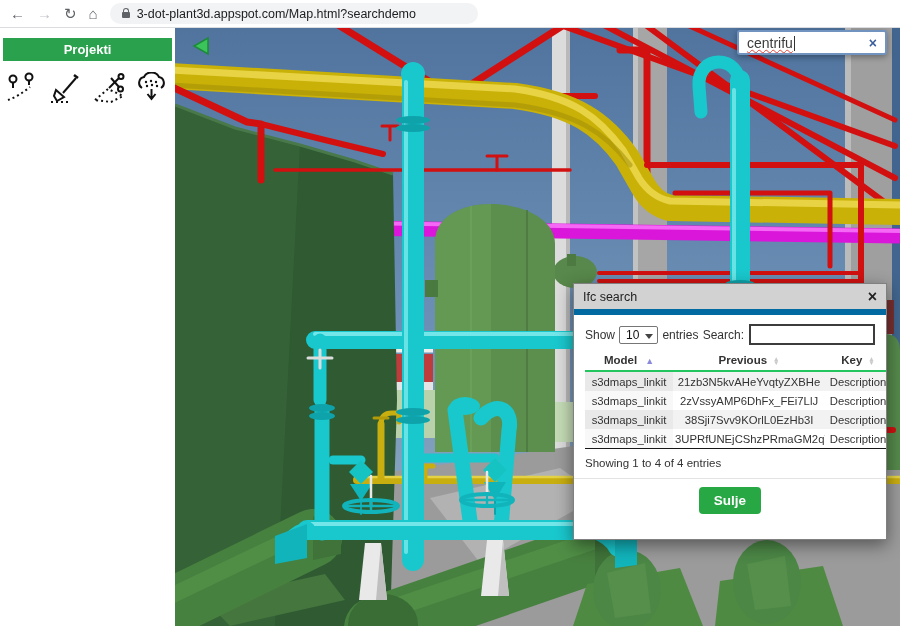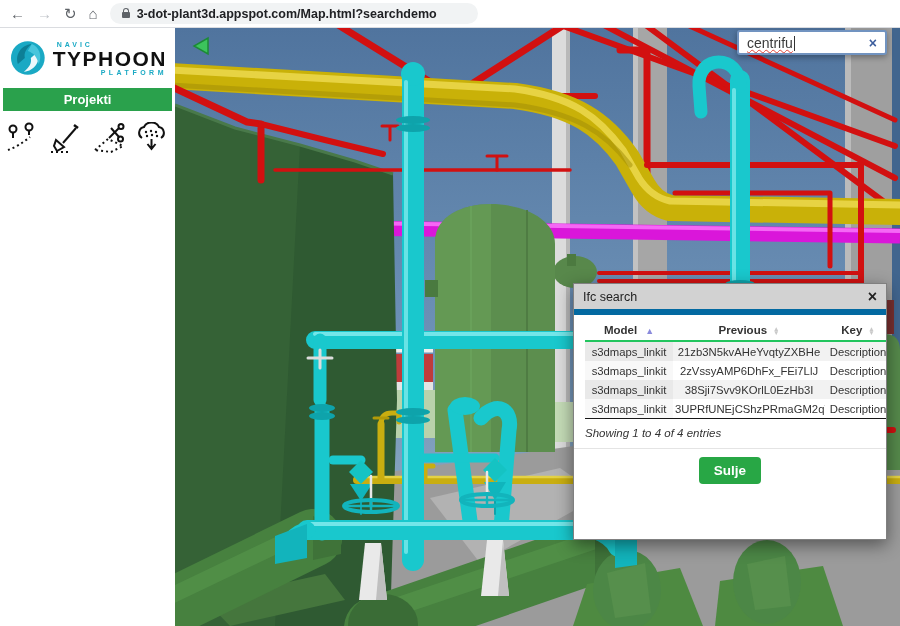--- a/index.html
+++ b/index.html
@@ -8,21 +8,21 @@
   
   .chrome{position:absolute;left:0;top:0;width:900px;height:28px;background:#fff;
           border-bottom:1px solid #dadce0;display:flex;align-items:center;gap:12px;padding:0 10px;box-sizing:border-box;}
   .nav-ic{font-size:15px;color:#5f6368;line-height:1;cursor:default;}
   .nav-ic.disabled{color:#c0c4c9;}
   .omnibox{display:flex;align-items:center;gap:7px;background:#f1f3f4;border-radius:12px;
            height:21px;padding:0 12px;width:368px;box-sizing:border-box;}
   .lock{position:relative;width:8px;height:6px;background:#5f6368;border-radius:1px;margin-top:3px;flex:0 0 auto;}
   .lock:before{content:'';position:absolute;top:-4px;left:1px;width:4px;height:4px;
                border:1.5px solid #5f6368;border-bottom:none;border-radius:3px 3px 0 0;}
-  .url{font-size:12.5px;color:#202124;white-space:nowrap;font-weight:bold;}
+  .url{font-size:12.5px;color:#202124;white-space:nowrap;}
   
   .app{position:absolute;left:0;top:28px;width:900px;height:598px;display:flex;}
   .sidebar{width:175px;height:598px;background:#fff;box-sizing:border-box;padding-top:6px;flex:0 0 auto;}
   .logo{display:flex;align-items:center;gap:5px;margin:4px 8px 10px 8px;}
   .logo-text{display:flex;flex-direction:column;line-height:1;}
   .brand-top{font-size:7px;letter-spacing:3px;color:#1aa9c4;font-weight:700;margin-left:4px;}
   .brand-main{font-size:21px;font-weight:700;letter-spacing:1.5px;color:#101010;}
   .brand-sub{font-size:7px;letter-spacing:3.5px;color:#1aa9c4;font-weight:700;align-self:flex-end;}
   .side-btn{display:flex;align-items:center;justify-content:center;margin:4px 3px 0 3px;height:23px;
             background:#2aa14c;border-radius:0;color:#fff;font-size:13px;font-weight:600;cursor:pointer;}
@@ -61,21 +61,21 @@
   table.dt th{font-size:11.5px;font-weight:700;color:#333;padding:2px 2px 4px 2px;
               border-bottom:2px solid #22c55e;text-align:center;white-space:nowrap;}
   table.dt td{font-size:11.3px;color:#333;padding:3.5px 2px;text-align:center;white-space:nowrap;
               overflow:hidden;}
   tr.odd{background:#f2f2f2;}  tr.odd td.sorted{background:#e9e9e9;}
   tr.even{background:#fff;}    tr.even td.sorted{background:#f8f8f8;}
   tr.last td{border-bottom:1px solid #161616;}
   .sort-asc{color:#8a8adc;font-size:9px;margin-left:8px;}
   .sort-both{display:inline-flex;flex-direction:column;margin-left:6px;vertical-align:middle;line-height:4px;}
   .sort-both span{font-size:6.5px;color:#c9c9c9;}
-  .dt-footer{display:flex;justify-content:space-between;align-items:center;margin-top:8px;font-size:11.5px;color:#333;font-style:italic;}
+  .dt-footer{display:flex;justify-content:space-between;align-items:center;margin-top:8px;font-size:11.5px;color:#333;}
   .pager{display:flex;align-items:center;gap:12px;}
   .page-link{color:#7a7a7a;cursor:pointer;}
   .page-cur{width:29px;height:23px;display:flex;align-items:center;justify-content:center;
             border:1px solid #979797;border-radius:3px;background:linear-gradient(#ffffff,#dcdcdc);
             color:#333;cursor:pointer;}
   .modal-sep{border-top:1px solid #e4e4e4;margin:9px -11px 0 -11px;}
   .modal-foot{text-align:center;padding:8px 0 10px 0;}
   .btn-close{background:#28a745;border:none;border-radius:4px;color:#fff;font-size:13.5px;
              font-weight:600;padding:6px 15px;cursor:pointer;font-family:inherit;}
 </style>
@@ -91,33 +91,20 @@
     <span class="nav-ic">⌂</span>
     <div class="omnibox">
       <span class="lock"></span>
       <span class="url">3-dot-plant3d.appspot.com/Map.html?searchdemo</span>
     </div>
   </div>
 
   <div class="app">
 
     <aside class="sidebar">
-      <div class="logo">
-        <svg width="40" height="40" viewBox="0 0 40 40">
-          <circle cx="20" cy="20" r="17" fill="#1aa9c4"></circle>
-          <path d="M10,26 C7,17 13,7 24,6 C18,11 16,15 17,20 Z" fill="#0d7f96"></path>
-          <path d="M30,14 C33,23 27,33 16,34 C22,29 24,25 23,20 Z" fill="#ffffff" opacity="0.92"></path>
-          <path d="M24,6 C31,9 35,17 31,26 C29,19 26,15 20,13 Z" fill="#48c6dc"></path>
-        </svg>
-        <div class="logo-text">
-          <span class="brand-top">NAVIC</span>
-          <span class="brand-main">TYPHOON</span>
-          <span class="brand-sub">PLATFORM</span>
-        </div>
-      </div>
 
       <div class="side-btn">Projekti</div>
 
       <div class="tools">
         <div class="tool">
           <svg width="36" height="32" viewBox="0 0 36 32" fill="none" stroke="#111" stroke-width="2">
             <circle cx="8" cy="7" r="3.5"></circle>
               <line x1="8" y1="10.5" x2="8" y2="16"></line>
             <circle cx="24" cy="5" r="3.5"></circle>
               <line x1="24" y1="8.5" x2="24" y2="13"></line>
@@ -364,20 +351,31 @@
         </span>
         <span class="search-x">×</span>
       </div>
 
       <div class="modal">
         <div class="modal-head">
           <span class="modal-title">Ifc search</span>
           <span class="modal-x">×</span>
         </div>
         <div class="modal-body">
+          <div class="dt-controls">
+            <div class="dt-left">
+              <span>Show</span>
+              <span class="dt-select">10</span>
+              <span>entries</span>
+            </div>
+            <div class="dt-right">
+              <span>Search:</span>
+              <input class="dt-search" type="text" style="">
+            </div>
+          </div>
 
           <table class="dt">
             <colgroup>
                 <col style="width:88px">
                 <col style="width:152px">
                 <col style="width:66px">
               </colgroup>
             <thead>
               <tr>
                 <th>

